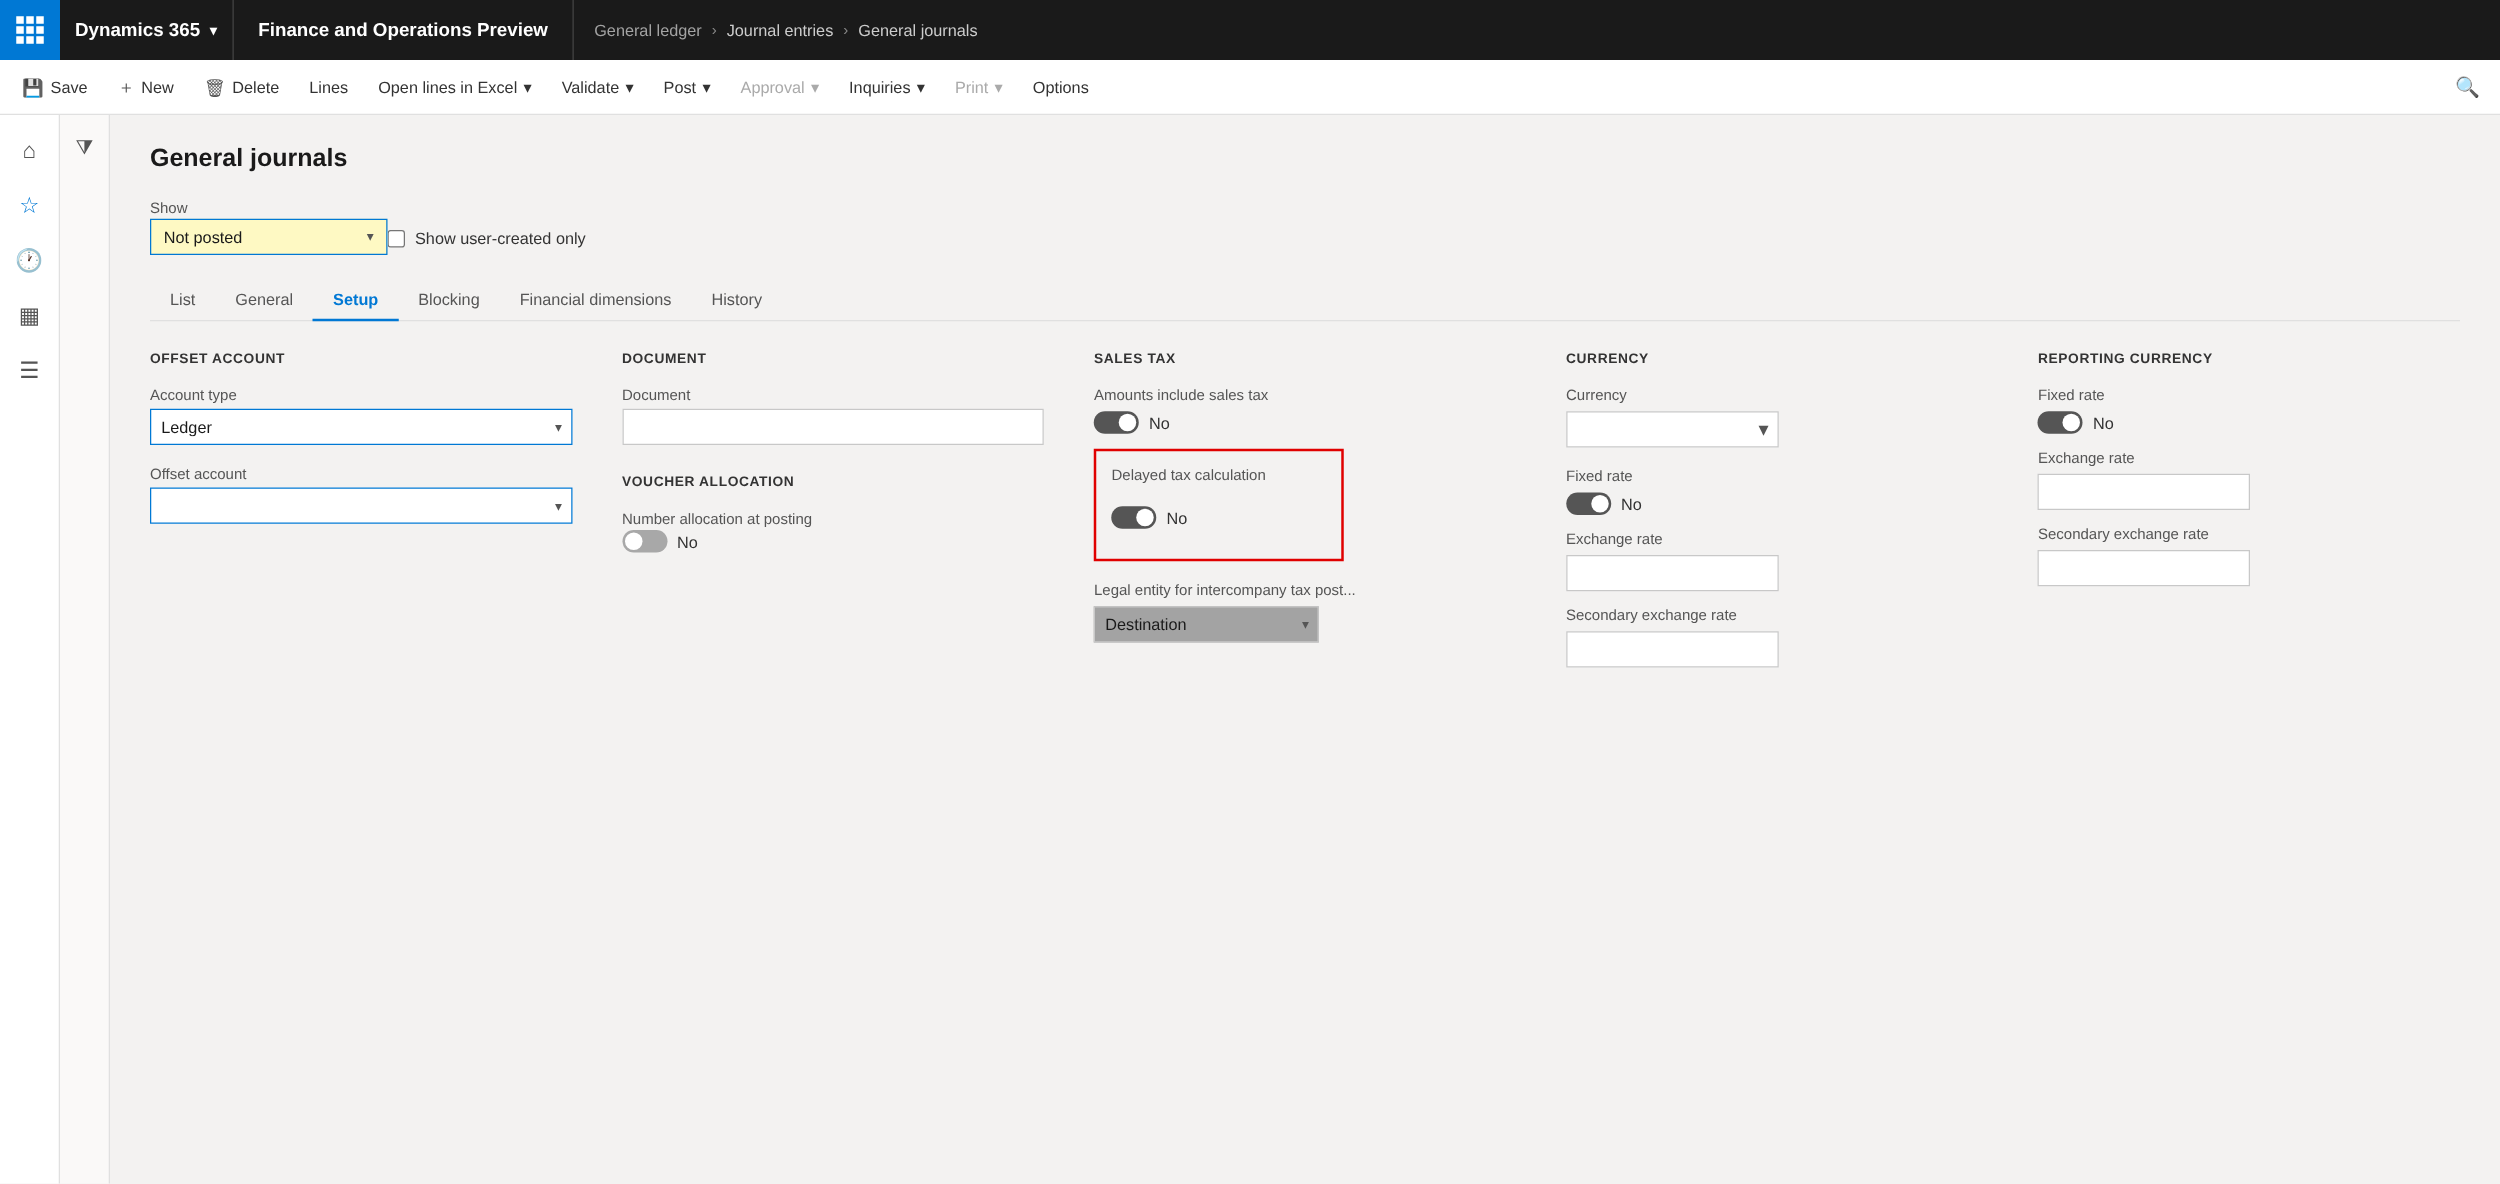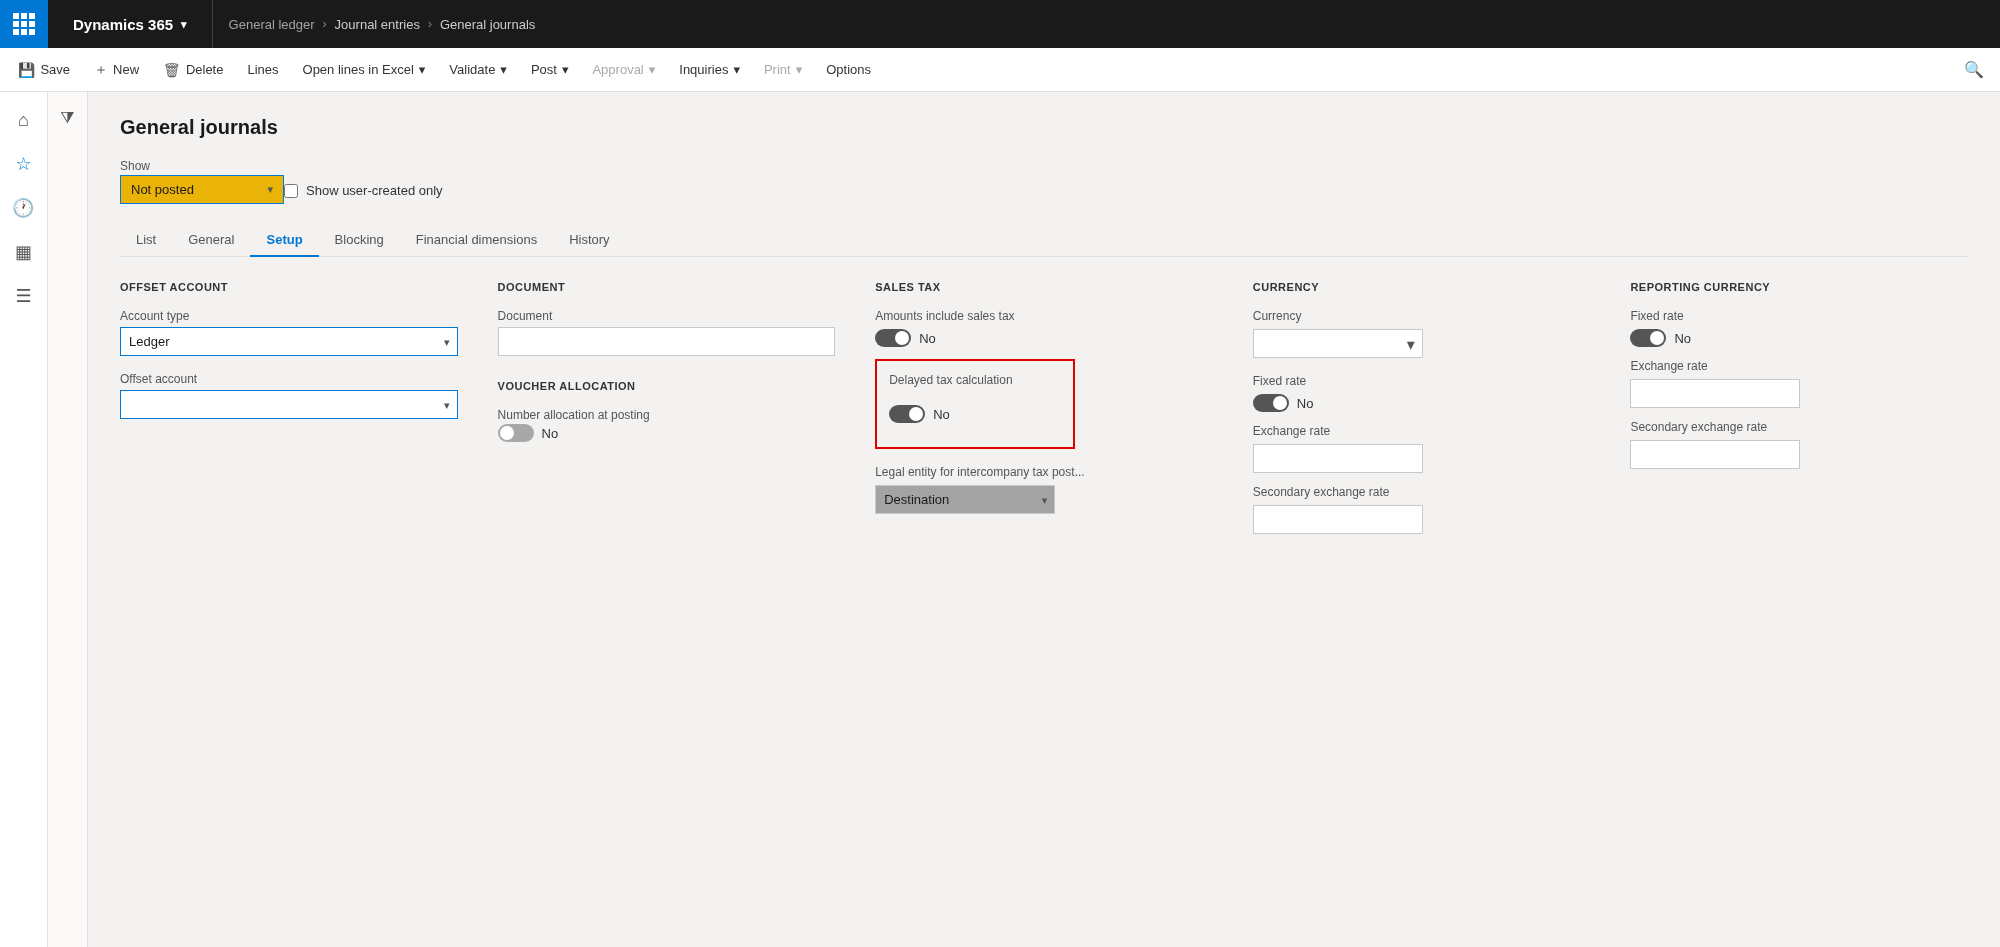--- a/index.html
+++ b/index.html
@@ -27,21 +27,21 @@
     .waffle-grid {
       display: grid;
       grid-template-columns: repeat(3, 6px);
       grid-template-rows: repeat(3, 6px);
       gap: 2px;
     }
     .waffle-dot { width: 6px; height: 6px; background: white; }
     .top-nav-dynamics {
       display: flex;
       align-items: center;
-      padding: 0 25px;
+      padding: 0 12px;
       font-size: 15px;
       font-weight: 600;
       color: white;
       border-right: 1px solid #444;
       height: 100%;
       cursor: pointer;
     }
     .top-nav-dynamics .chevron { margin-left: 8px; font-size: 11px; }
     .top-nav-app {
       padding: 0 20px;
@@ -164,23 +164,23 @@
     .show-label {
       font-size: 12px;
       color: #555;
       margin-bottom: 2px;
     }
     .show-dropdown {
       display: flex;
       align-items: center;
       justify-content: space-between;
       border: 1px solid #0078d4;
-      background: #eab308;
+      background: #fef9c3;
       padding: 6px 10px;
-      width: 164px;
+      width: 190px;
       font-size: 13px;
       cursor: pointer;
       color: #1a1a1a;
     }
     .show-dropdown .dd-chevron { color: #555; font-size: 11px; }
     .checkbox-row {
       display: flex;
       align-items: center;
       gap: 8px;
       margin-top: 18px;
@@ -387,20 +387,23 @@
         <div class="waffle-dot"></div>
       <div class="waffle-dot"></div>
         <div class="waffle-dot"></div>
         <div class="waffle-dot"></div>
     </div>
   </div>
   <div class="top-nav-dynamics">
     <span>Dynamics 365</span>
     <span class="chevron">▾</span>
   </div>
+  <div class="top-nav-app">
+    <span>Finance and Operations Preview</span>
+  </div>
   <div class="top-nav-breadcrumb">
     <span style="cursor:pointer;color:#a3a3a3;">General ledger</span>
     <span class="breadcrumb-sep">›</span>
     <span style="cursor:pointer;color:#ccc;">Journal entries</span>
     <span class="breadcrumb-sep">›</span>
     <span style="cursor:pointer;color:#ccc;">General journals</span>
   </div>
 </div>
 
 <div class="command-bar">

